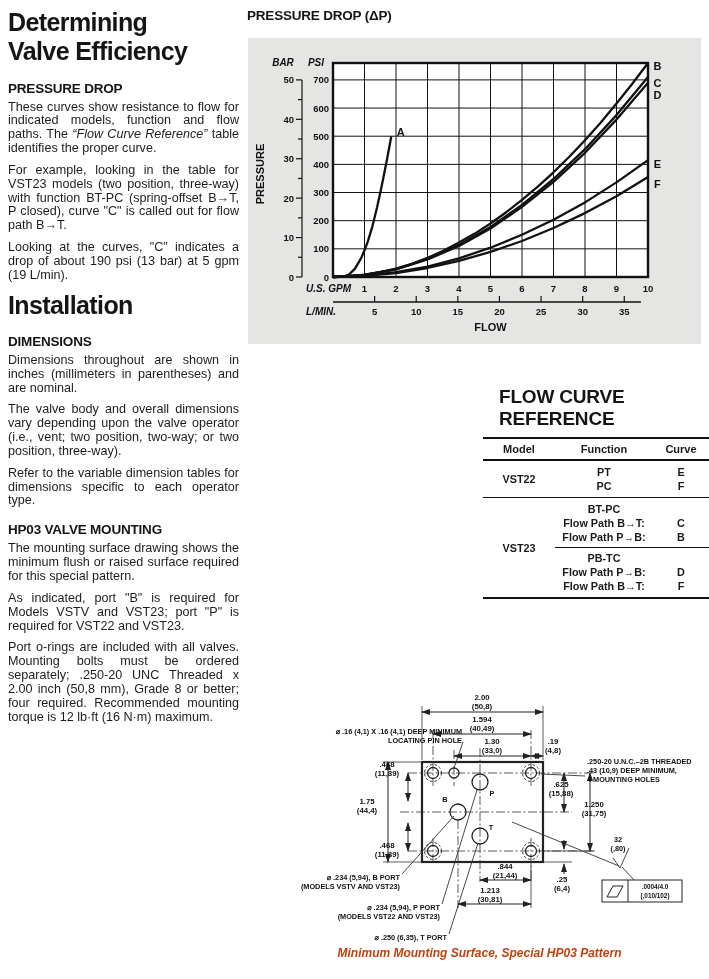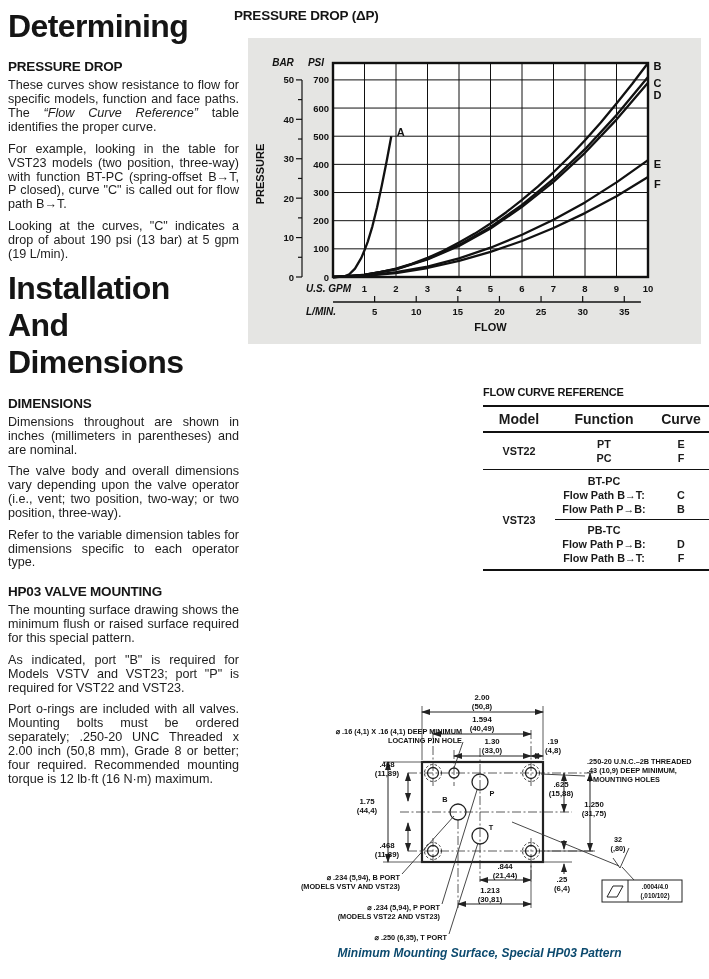--- a/index.html
+++ b/index.html
@@ -1,78 +1,78 @@
 <!DOCTYPE html>
 <html><head>
 <meta charset="utf-8">
 <style>
   html,body{margin:0;padding:0;}
   body{width:709px;height:979px;position:relative;background:#ffffff;
        font-family:"Liberation Sans",sans-serif;color:#1d1d1d;overflow:hidden;}
 
   
   .left-col{position:absolute;left:8px;top:8px;width:231px;}
-  .h1{font-size:32px;line-height:1.17;font-weight:bold;color:#151515;
+  .h1{font-size:25px;line-height:1.17;font-weight:bold;color:#151515;
       letter-spacing:-0.6px;margin:0 0 13px 0;}
   .h2{font-size:13.5px;font-weight:bold;color:#151515;margin:14px 0 5px 0;letter-spacing:-0.2px;}
   .bp{font-size:12.6px;line-height:1.1;text-align:justify;margin:0 0 8px 0;}
   .sect2{}
 
   
-  .chart-heading{position:absolute;left:234px;top:8px;font-size:13.5px;font-weight:bold;
+  .chart-heading{position:absolute;left:247px;top:8px;font-size:13.5px;font-weight:bold;
                  color:#151515;letter-spacing:-0.2px;}
   .chart-panel{position:absolute;left:248px;top:38px;width:453px;height:306px;background:#e5e5e3;}
   .chart-panel svg{display:block;}
   .tick{font:bold 9.5px "Liberation Sans",sans-serif;fill:#111;}
   .ital{font:italic bold 10px "Liberation Sans",sans-serif;fill:#111;}
   .axis{font:bold 11px "Liberation Sans",sans-serif;fill:#111;}
   .c-lbl{font:bold 11px "Liberation Sans",sans-serif;fill:#111;}
 
   
   .table-block{position:absolute;left:483px;top:386px;width:226px;}
-  .table-title{font-size:11px;font-weight:bold;color:#151515;margin:0 0 7px 0;letter-spacing:-0.2px;}
+  .table-title{font-size:19px;font-weight:bold;color:#151515;margin:0 0 7px 16px;letter-spacing:-0.2px;}
   table.fcr{width:226px;border-collapse:collapse;font-size:10.8px;font-weight:bold;color:#1a1a1a;}
-  table.fcr th{border-top:2px solid #111;border-bottom:2px solid #111;padding:4px 0;font-size:14px;}
+  table.fcr th{border-top:2px solid #111;border-bottom:2px solid #111;padding:4px 0;font-size:11px;}
   table.fcr td{border-bottom:1.6px solid #111;text-align:center;vertical-align:middle;padding:4px 0;}
   table.fcr tr:last-child td{border-bottom:2px solid #111;}
   table.fcr .ln{line-height:14px;}
   .sub-label{width:98px;text-align:center;line-height:14px;}
   .sub-row{display:grid;grid-template-columns:98px 56px;line-height:14px;}
   .sep{border-top:1.5px solid #111;margin:3px 0;}
 
   
   .drawing-block{position:absolute;left:250px;top:690px;width:459px;}
   .dw-caption{font-size:12px;font-style:italic;font-weight:bold;text-align:center;
-              color:#0c4a6e;margin-top:0px;}
+              color:#c2410c;margin-top:0px;}
   .cl{stroke:#333;stroke-width:0.8;fill:none;stroke-dasharray:9 2.5 2 2.5;}
   .ex{stroke:#333;stroke-width:0.8;fill:none;}
   .dim{stroke:#222;stroke-width:1;fill:none;}
   .ld{stroke:#333;stroke-width:0.9;fill:none;}
   .plate{stroke:#222;stroke-width:2.2;fill:none;}
   .hole{stroke:#222;stroke-width:1.3;fill:none;}
   .hdash{stroke:#222;stroke-width:0.9;fill:none;stroke-dasharray:2.6 2;}
   text.n{font:bold 7.3px "Liberation Sans",sans-serif;fill:#111;}
   text.dm{font:bold 7.8px "Liberation Sans",sans-serif;fill:#111;text-anchor:middle;}
   .ta-e{text-anchor:end;} .ta-s{text-anchor:start;} .ta-m{text-anchor:middle;}
 </style>
 </head>
 <body>
 
 <div class="left-col">
   <div class="h1">
     <div>Determining</div>
+    <div>Valve Efficiency</div>
   </div>
   <div class="h2">PRESSURE DROP</div>
-  <p class="bp"><span>These curves show resistance to flow for specific models, function and face paths. The </span><i>“Flow Curve Reference”</i><span> table identifies the proper curve.</span></p>
+  <p class="bp"><span>These curves show resistance to flow for indicated models, function and flow paths. The </span><i>“Flow Curve Reference”</i><span> table identifies the proper curve.</span></p>
   <p class="bp">For example, looking in the table for VST23 models (two position, three-way) with function BT-PC (spring-offset B→T, P closed), curve "C" is called out for flow path B→T.</p>
   <p class="bp">Looking at the curves, "C" indicates a drop of about 190 psi (13 bar) at 5 gpm (19 L/min).</p>
 
   <div class="h1 sect2">
     <div>Installation</div>
-    <div>And Dimensions</div>
   </div>
   <div class="h2">DIMENSIONS</div>
   <p class="bp">Dimensions throughout are shown in inches (millimeters in parentheses) and are nominal.</p>
   <p class="bp">The valve body and overall dimensions vary depending upon the valve operator (i.e., vent; two position, two-way; or two position, three-way).</p>
   <p class="bp">Refer to the variable dimension tables for dimensions specific to each operator type.</p>
   <div class="h2">HP03 VALVE MOUNTING</div>
   <p class="bp">The mounting surface drawing shows the minimum flush or raised surface required for this special pattern.</p>
   <p class="bp">As indicated, port "B" is required for Models VSTV and VST23; port "P" is required for VST22 and VST23.</p>
   <p class="bp">Port o-rings are included with all valves. Mounting bolts must be ordered separately; .250-20 UNC Threaded x 2.00 inch (50,8 mm), Grade 8 or better; four required. Recommended mounting torque is 12 lb·ft (16 N·m) maximum.</p>
 </div>

